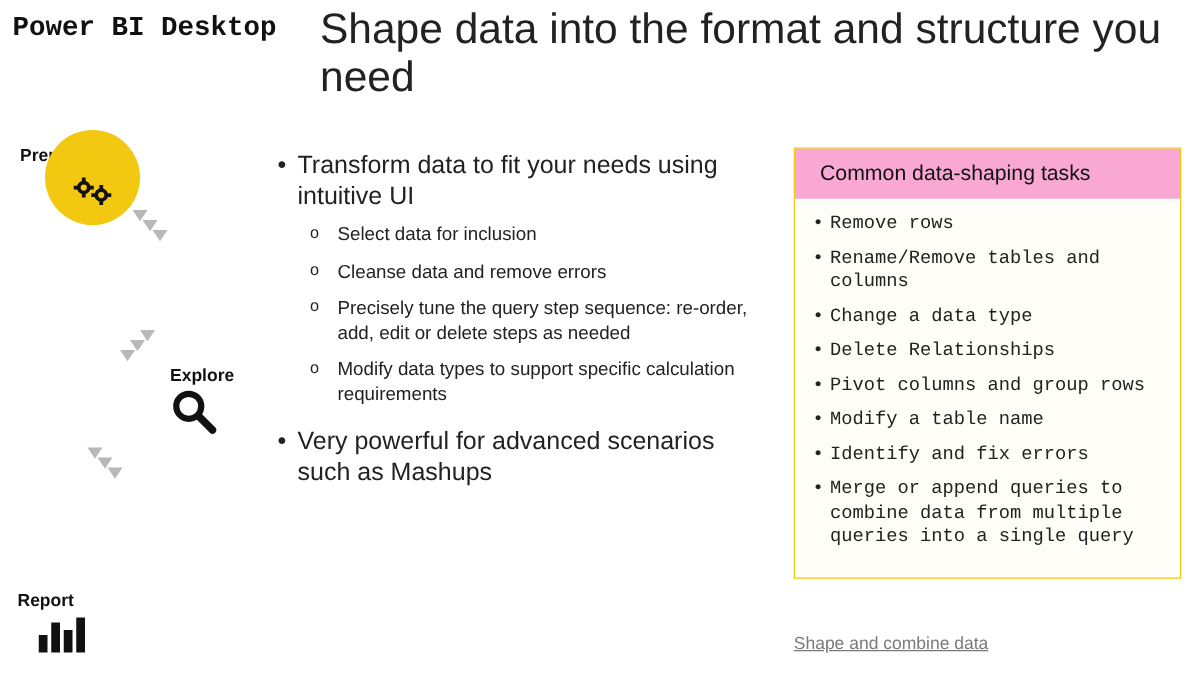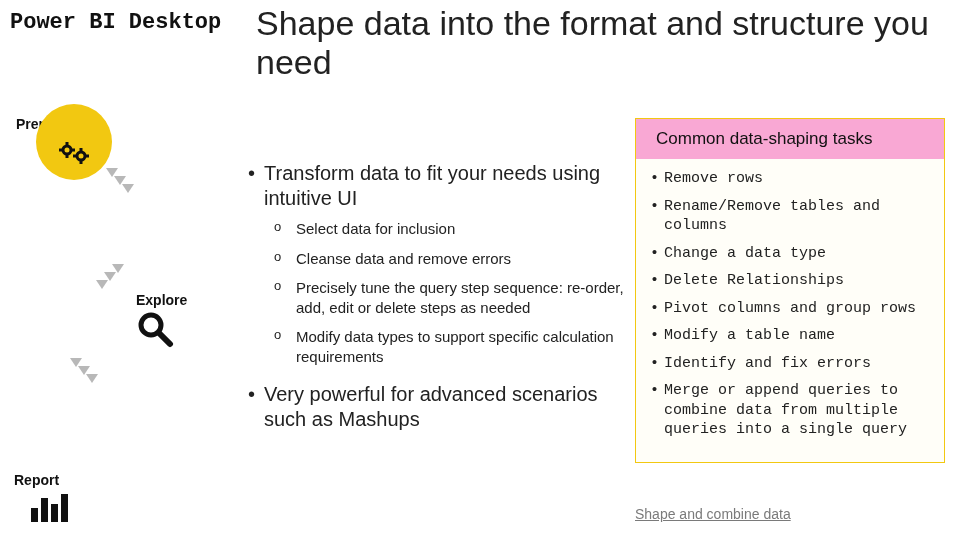--- a/index.html
+++ b/index.html
@@ -12,21 +12,21 @@
   
   .nav { position: absolute; left: 14px; top: 106px; width: 200px; }
   .node { position: relative; }
   .node .circle { width: 76px; height: 76px; border-radius: 50%; background: #f2c811; position: absolute; }
   .node .label { position: absolute; font-size: 14px; font-weight: 600; color: #111; }
   .node .icon { position: absolute; width: 42px; height: 42px; text-align: center; line-height: 42px; color: #111; }
   .arrow-dots { position: absolute; width: 40px; height: 40px; }
   .arrow-dots i { position: absolute; width:0; height:0; border-left: 6px solid transparent; border-right: 6px solid transparent; border-top: 9px solid #b8b8b8; }
 
   
-  .body-col { position: absolute; left: 248px; top: 120px; width: 380px; margin-top: 41px; }
+  .body-col { position: absolute; left: 222px; top: 120px; width: 380px; }
   .bullet-top { font-size: 20px; font-weight: 400; color: #222; position: relative; padding-left: 16px; margin-bottom: 8px; line-height: 1.25; }
   .bullet-top::before { content: "•"; position: absolute; left: 0; top: 0; }
   .sub { list-style: none; margin: 6px 0 16px 26px; }
   .sub li { font-size: 15px; color: #222; padding-left: 22px; position: relative; margin-bottom: 10px; line-height: 1.3; }
   .sub li::before { content: "o"; position: absolute; left: 0; top: 0; font-size: 13px; }
 
   
   .callout { position: absolute; left: 635px; top: 118px; width: 310px; border: 1px solid #f2c811; background: #fffef8; }
   .callout .hdr { background: #f9a8d4; color: #111; font-size: 17px; padding: 10px 20px; }
   .callout ul { list-style: none; padding: 10px 14px 14px 14px; font-family: Liberation Mono, monospace; }

